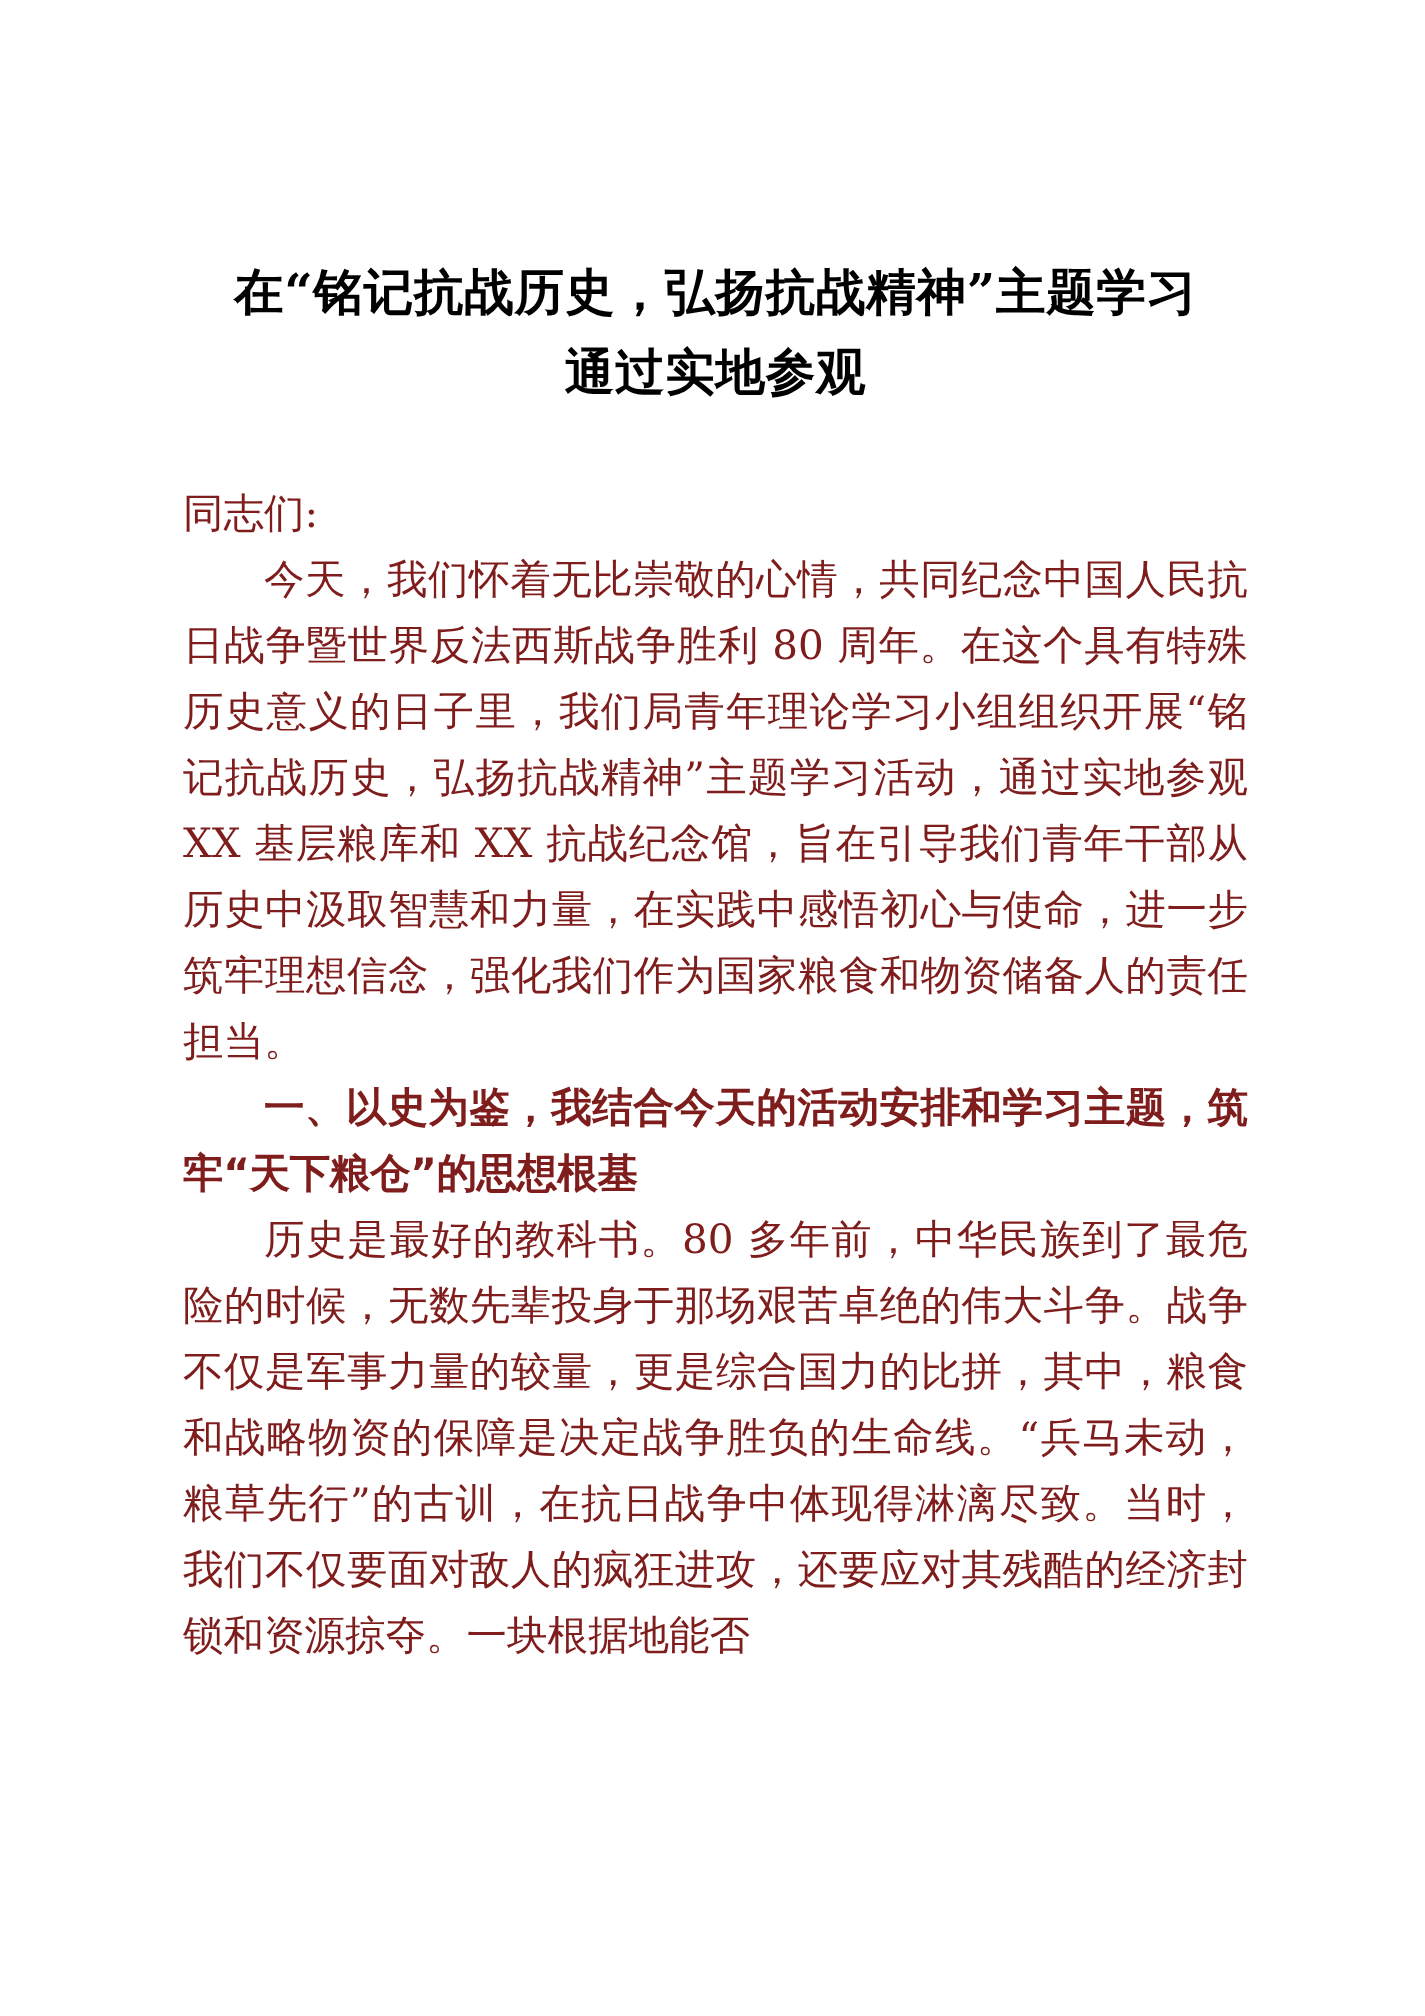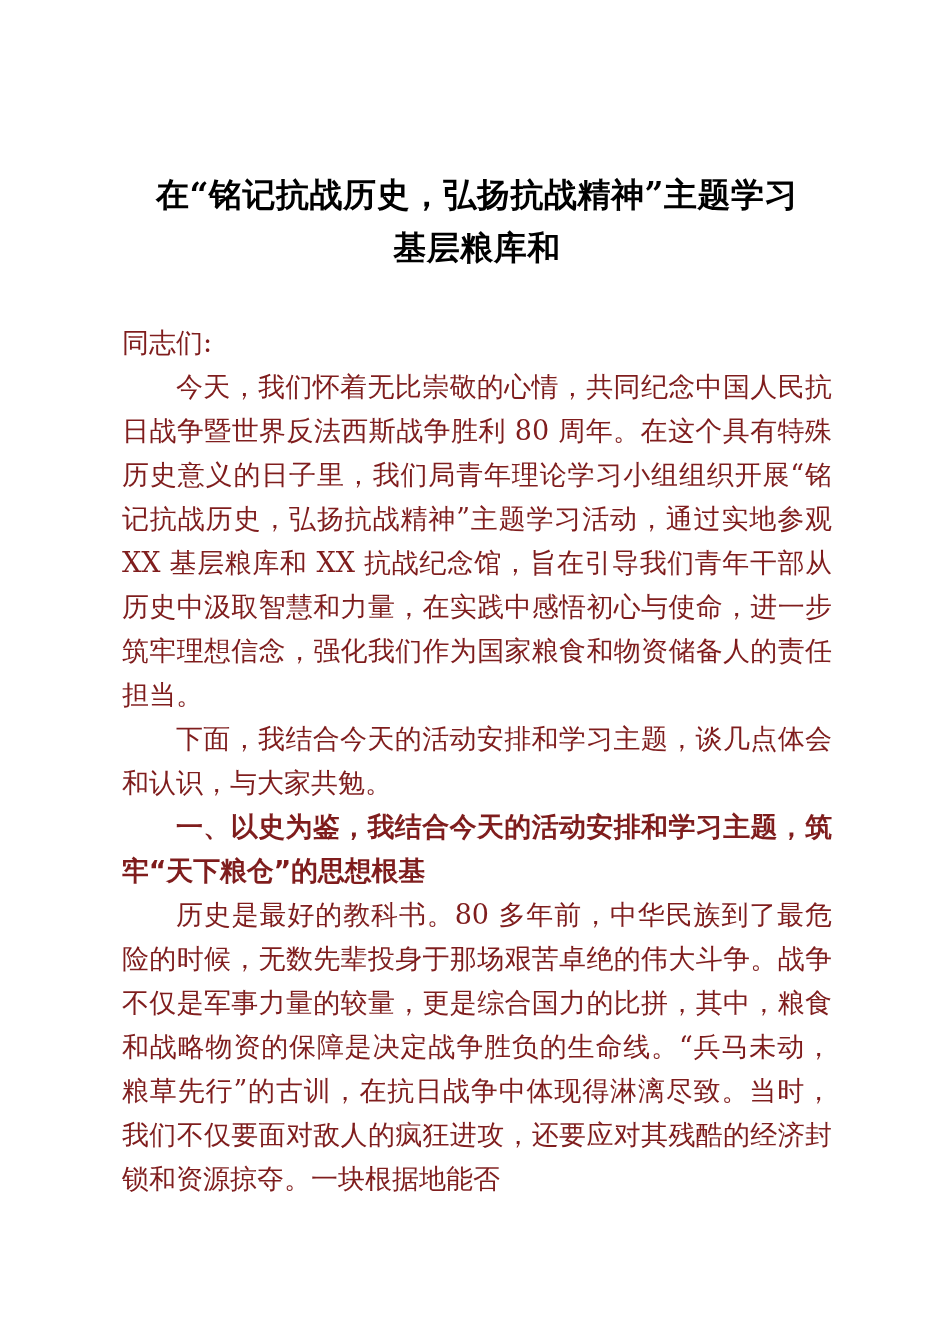--- a/index.html
+++ b/index.html
@@ -82,28 +82,27 @@
   }
 </style>
 </head>
 <body>
 
 <div class="page">
   <div class="content">
 
     <h1 class="doc-title">
       <span>在“铭记抗战历史，弘扬抗战精神”主题学习</span><br>
-      <span>基层粮库和</span>
+      <span>通过实地参观</span>
     </h1>
 
     <p class="salutation">同志们:</p>
 
 
     <p class="para">今天，我们怀着无比崇敬的心情，共同纪念中国人民抗日战争暨世界反法西斯战争胜利 80 周年。在这个具有特殊历史意义的日子里，我们局青年理论学习小组组织开展“铭记抗战历史，弘扬抗战精神”主题学习活动，通过实地参观 XX 基层粮库和 XX 抗战纪念馆，旨在引导我们青年干部从历史中汲取智慧和力量，在实践中感悟初心与使命，进一步筑牢理想信念，强化我们作为国家粮食和物资储备人的责任担当。</p>
 
-    <p class="para">下面，我结合今天的活动安排和学习主题，谈几点体会和认识，与大家共勉。</p>
 
     <p class="section-heading">一、以史为鉴，我结合今天的活动安排和学习主题，筑牢“天下粮仓”的思想根基</p>
 
     <p class="para">历史是最好的教科书。80 多年前，中华民族到了最危险的时候，无数先辈投身于那场艰苦卓绝的伟大斗争。战争不仅是军事力量的较量，更是综合国力的比拼，其中，粮食和战略物资的保障是决定战争胜负的生命线。“兵马未动，粮草先行”的古训，在抗日战争中体现得淋漓尽致。当时，我们不仅要面对敌人的疯狂进攻，还要应对其残酷的经济封锁和资源掠夺。一块根据地能否</p>
 
   </div>
 </div>
 
 </body></html>

